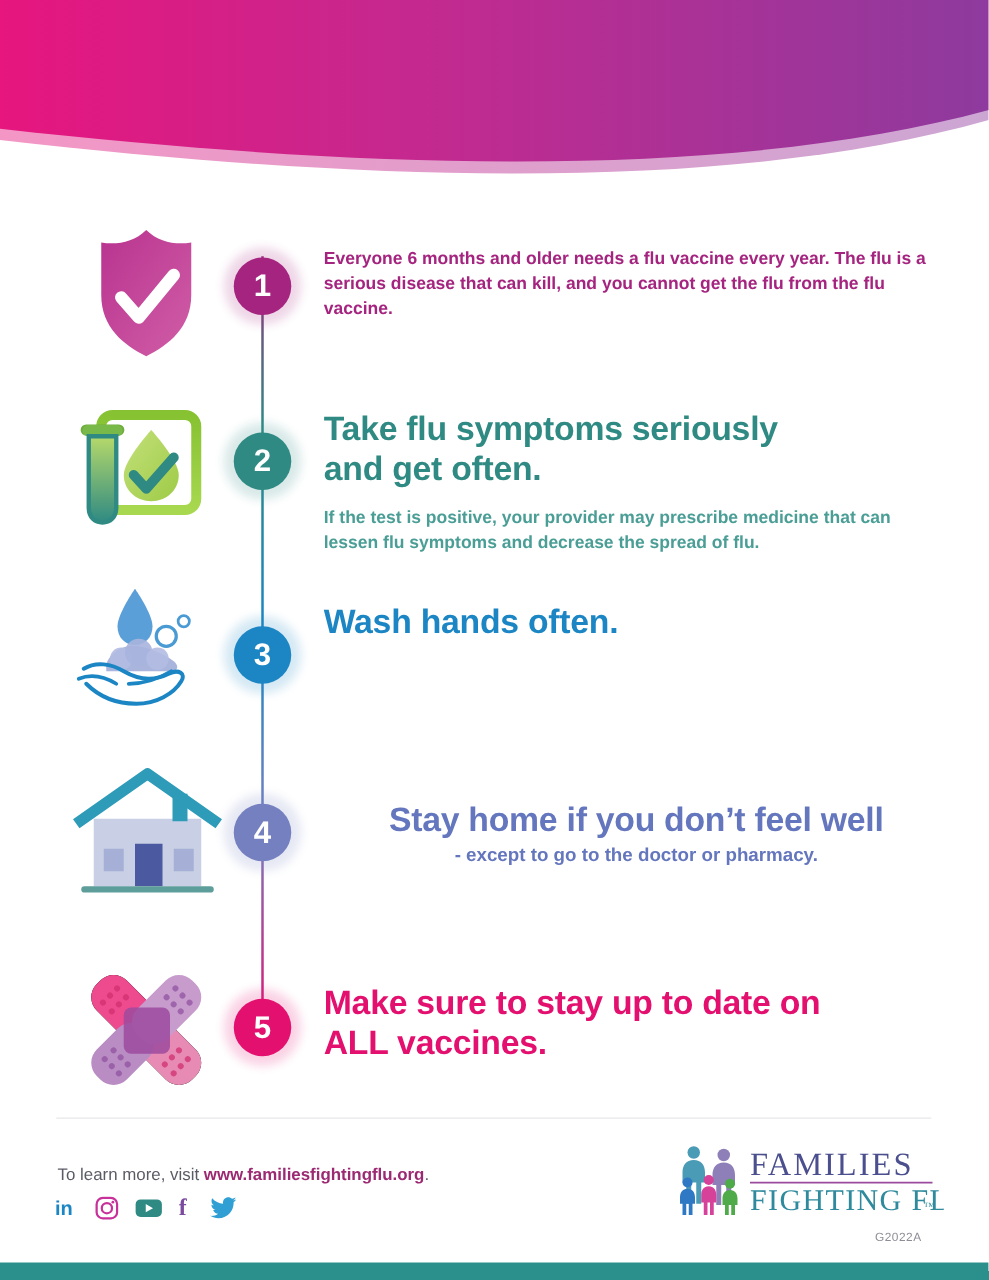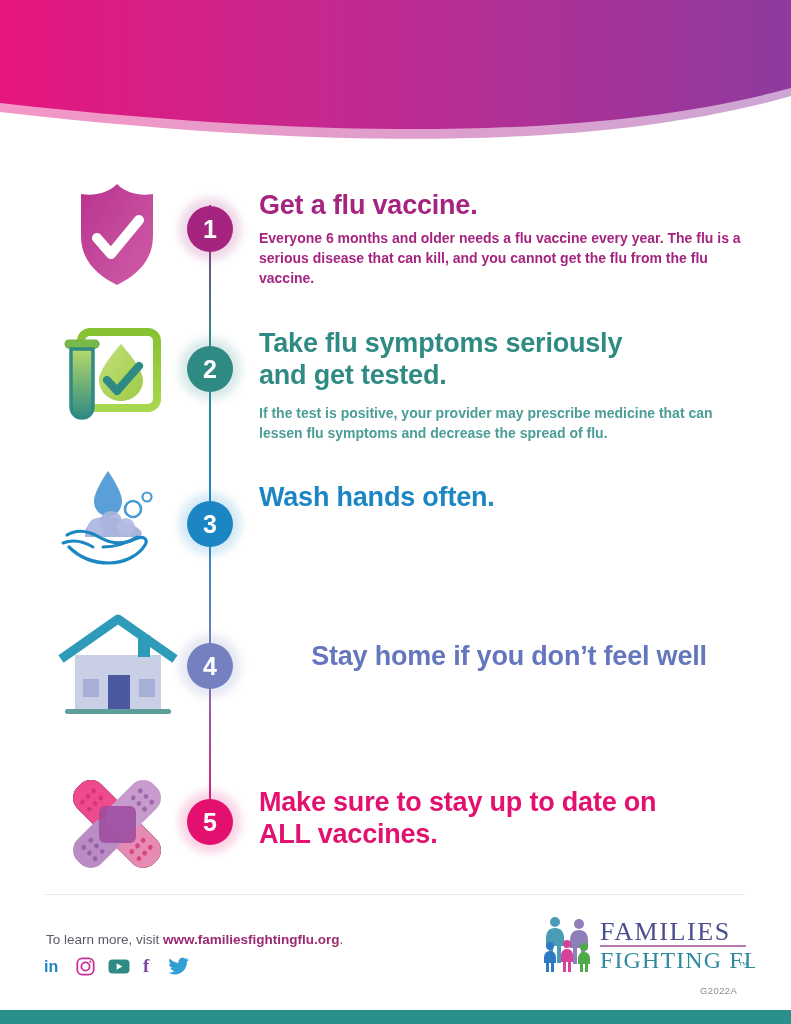--- a/index.html
+++ b/index.html
@@ -225,21 +225,20 @@
             <stop offset="100%" stop-color="#d15ea7"></stop>
           </linearGradient>
         </defs>
         <path d="M62,6 C52,16 38,18 26,16 L26,58 C26,84 44,98 62,107 C80,98 98,84 98,58 L98,16 C86,18 72,16 62,6 Z" fill="url(#shieldG)"></path>
         <path d="M42,60 L56,76 L84,42" fill="none" stroke="#ffffff" stroke-width="10" stroke-linecap="round" stroke-linejoin="round"></path>
       </svg>
     </div>
     <div class="badge-glow" style="top:20px; background:#a5247f;"></div>
     <div class="badge" style="top:28px; background:#a5247f;">1</div>
     <div class="step-body" style="top:12px;">
-      <div class="step-heading" style="color:#a5247f;">Get a flu vaccine.</div>
       <div class="step-desc" style="color:#a5247f;">Everyone 6 months and older needs a flu vaccine every year. The flu is a serious disease that can kill, and you cannot get the flu from the flu vaccine.</div>
     </div>
   </div>
 
   <div class="step" style="top:318px;">
     <div class="step-icon" style="top:0;">
       <svg viewBox="0 0 125 115">
         <defs>
           <linearGradient id="sqG" x1="0" y1="0" x2="0" y2="1">
             <stop offset="0%" stop-color="#86c232"></stop>
@@ -259,21 +258,21 @@
         <path d="M14,26 L40,26" stroke="#6fae3e" stroke-width="9" stroke-linecap="round"></path>
         <rect x="11" y="22" width="32" height="9" rx="4.5" fill="#79b94a"></rect>
         <path d="M16,31 L38,31 L38,88 C38,96 33,100 27,100 C21,100 16,96 16,88 Z" fill="url(#tubeG)"></path>
         <path d="M16,31 L38,31 L38,88 C38,96 33,100 27,100 C21,100 16,96 16,88 Z" fill="none" stroke="#2f8a83" stroke-width="3.5"></path>
         <path d="M52,62 L62,73 L84,48" fill="none" stroke="#2f8a83" stroke-width="8" stroke-linecap="round" stroke-linejoin="round"></path>
       </svg>
     </div>
     <div class="badge-glow" style="top:20px; background:#2f8a83;"></div>
     <div class="badge" style="top:28px; background:#2f8a83;">2</div>
     <div class="step-body" style="top:10px;">
-      <div class="step-heading" style="color:#2f8a83; max-width:400px;">Take flu symptoms seriously and get tested.</div>
+      <div class="step-heading" style="color:#2f8a83; max-width:400px;">Take flu symptoms seriously and get often.</div>
       <div class="step-desc" style="color:#4a9e96; margin-top:12px;">If the test is positive, your provider may prescribe medicine that can lessen flu symptoms and decrease the spread of flu.</div>
     </div>
   </div>
 
   <div class="step" style="top:465px;">
     <div class="step-icon" style="top:0; height:110px;">
       <svg viewBox="0 0 125 110">
         <path d="M53,6 C53,6 39,26 39,36 C39,45 45,51 53,51 C61,51 67,45 67,36 C67,26 53,6 53,6 Z" fill="#5a9fd8"></path>
         <circle cx="78" cy="44" r="8" fill="none" stroke="#4a9bd4" stroke-width="2.6"></circle>
         <circle cx="92" cy="32" r="4.5" fill="none" stroke="#4a9bd4" stroke-width="2.2"></circle>
@@ -303,20 +302,21 @@
         <rect x="53" y="62" width="22" height="34" fill="#4b5aa0"></rect>
         <rect x="28" y="66" width="16" height="18" fill="#a6b0d6"></rect>
         <rect x="84" y="66" width="16" height="18" fill="#a6b0d6"></rect>
         <rect x="10" y="96" width="106" height="5" rx="2.5" fill="#5d9e9a"></rect>
       </svg>
     </div>
     <div class="badge-glow" style="top:22px; background:#7480c0;"></div>
     <div class="badge" style="top:30px; background:#7480c0;">4</div>
     <div class="step-body" style="top:28px;text-align:center;">
       <div class="step-heading" style="color:#6476bd;">Stay home if you don’t feel well</div>
+      <div class="step-desc-light" style="color:#6476bd;">- except to go to the doctor or pharmacy.</div>
     </div>
   </div>
 
   <div class="step" style="top:769px;">
     <div class="step-icon" style="top:0; height:110px;">
       <svg viewBox="0 0 125 110">
         <g transform="rotate(45 62 55)">
           <rect x="8" y="38" width="108" height="34" rx="15" fill="#b municipal"></rect>
           <rect x="8" y="38" width="54" height="34" rx="15" fill="#ee4a8e"></rect>
           <rect x="54" y="38" width="62" height="34" rx="15" fill="#e88bb4"></rect>

